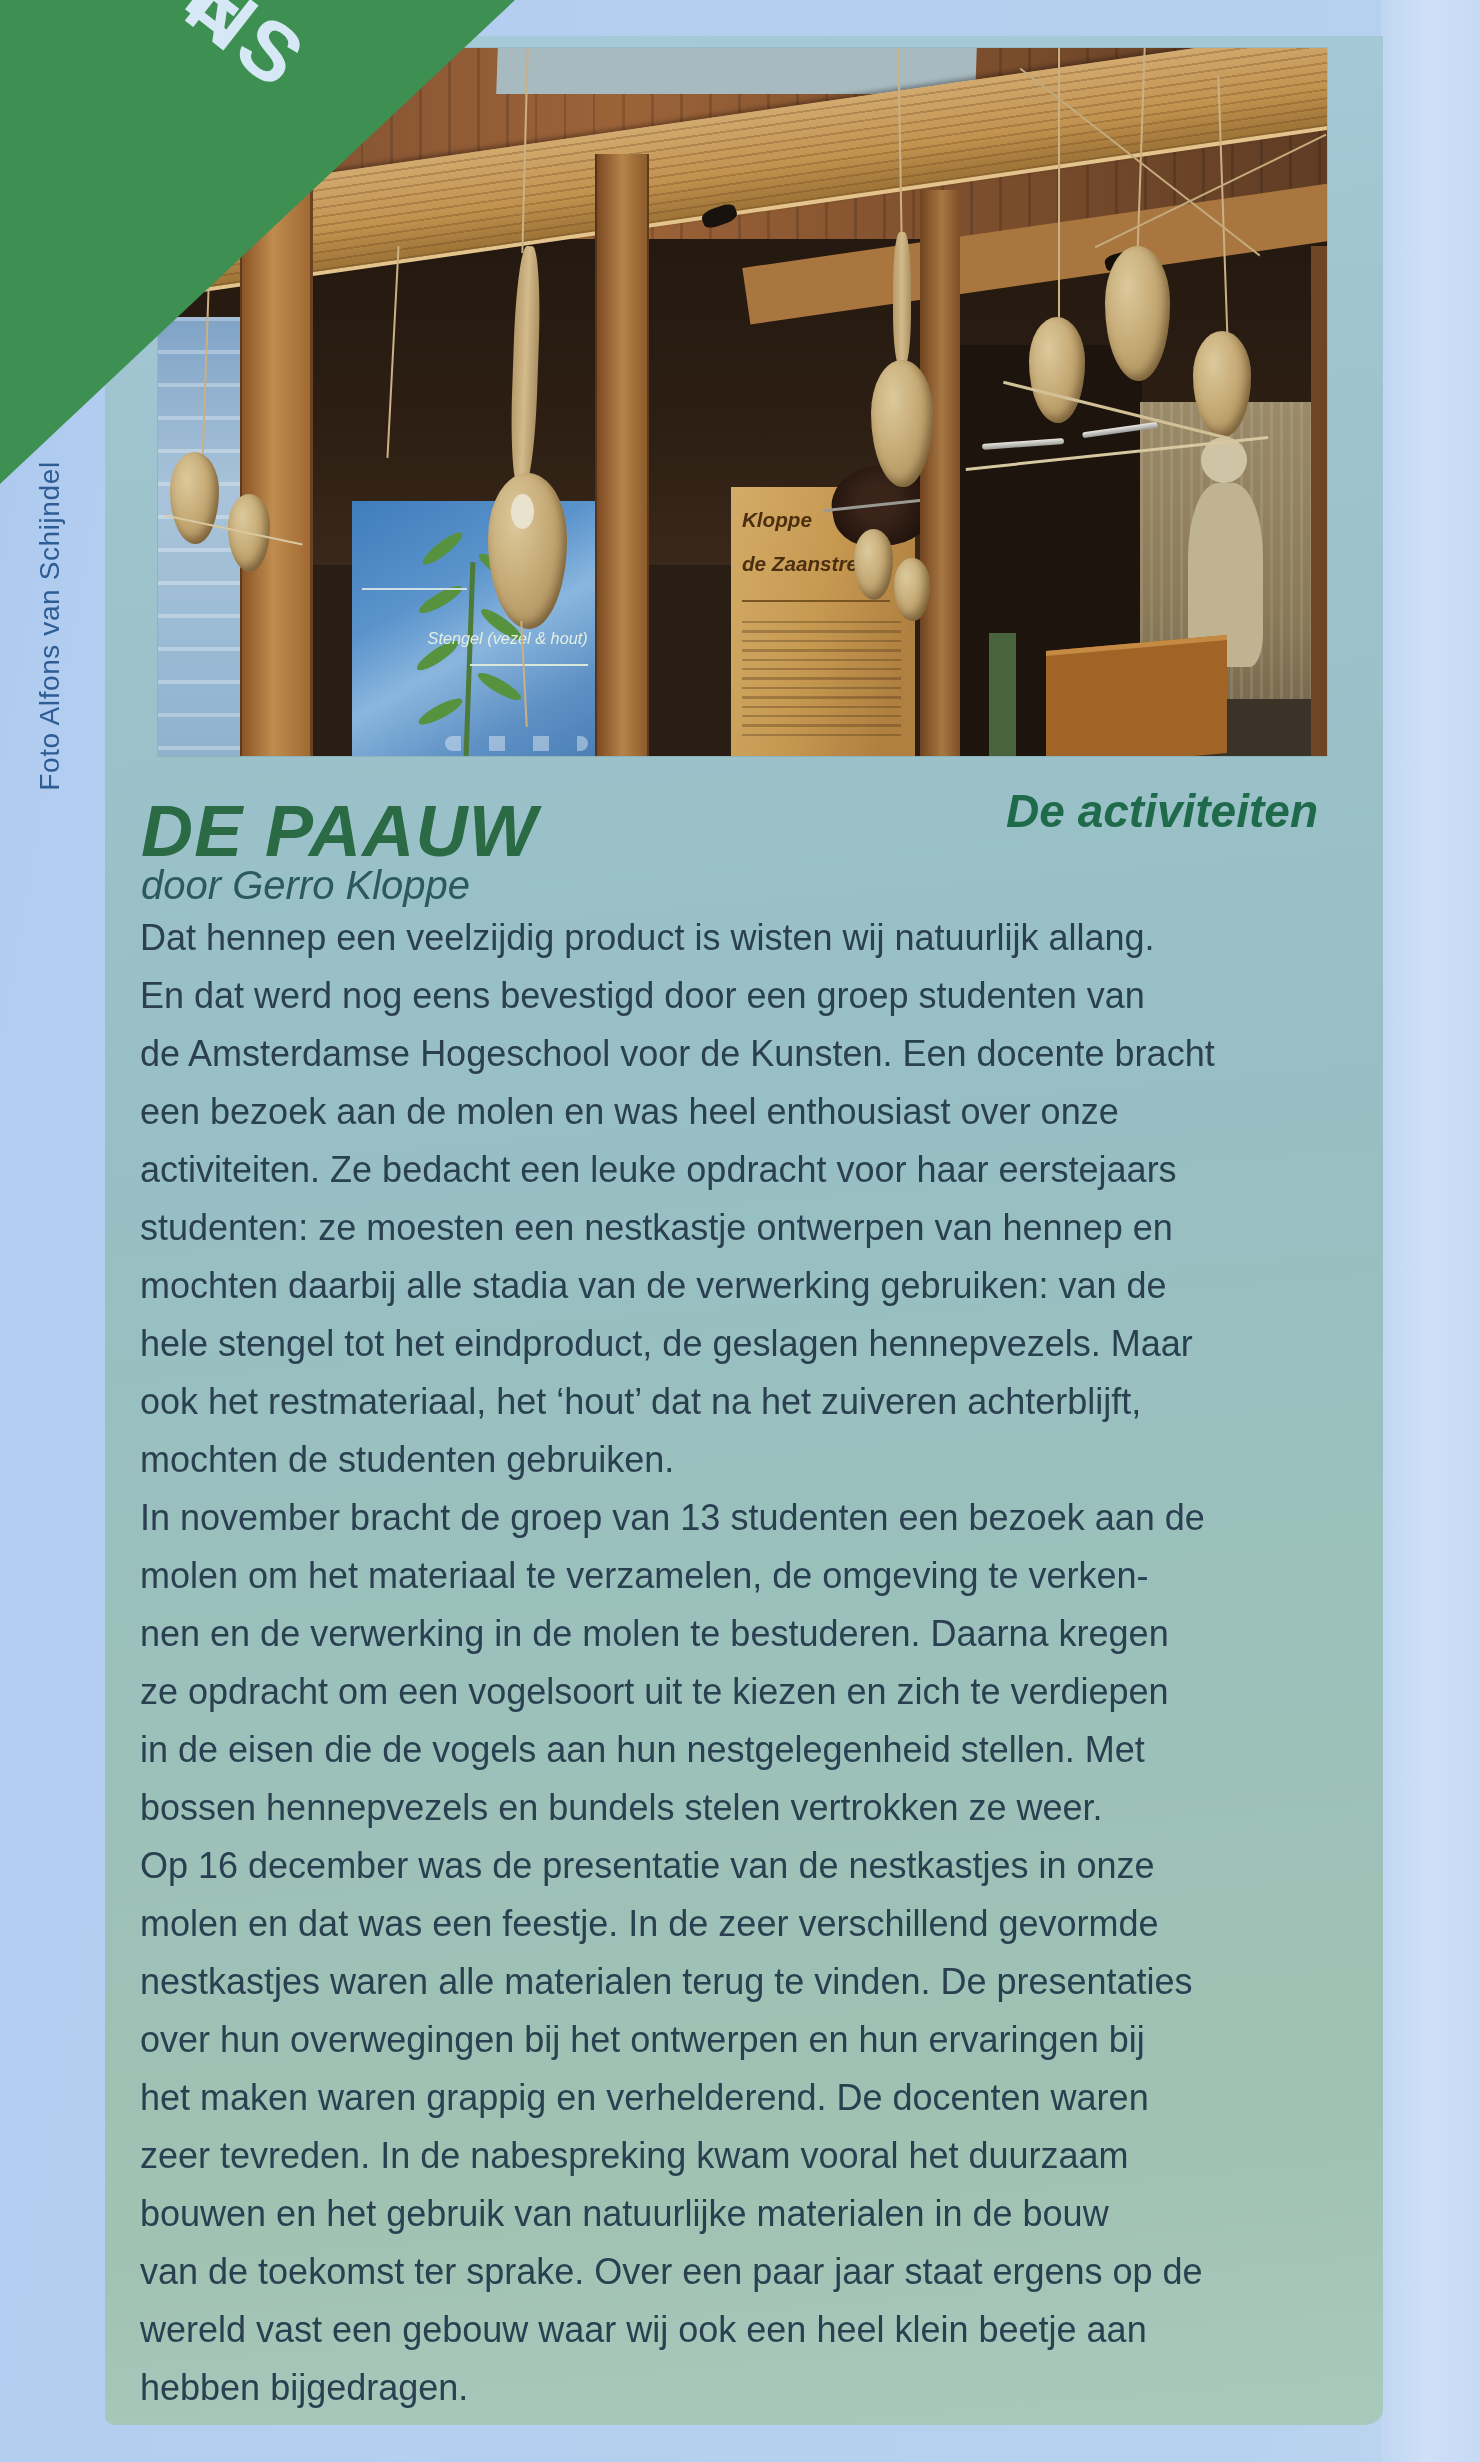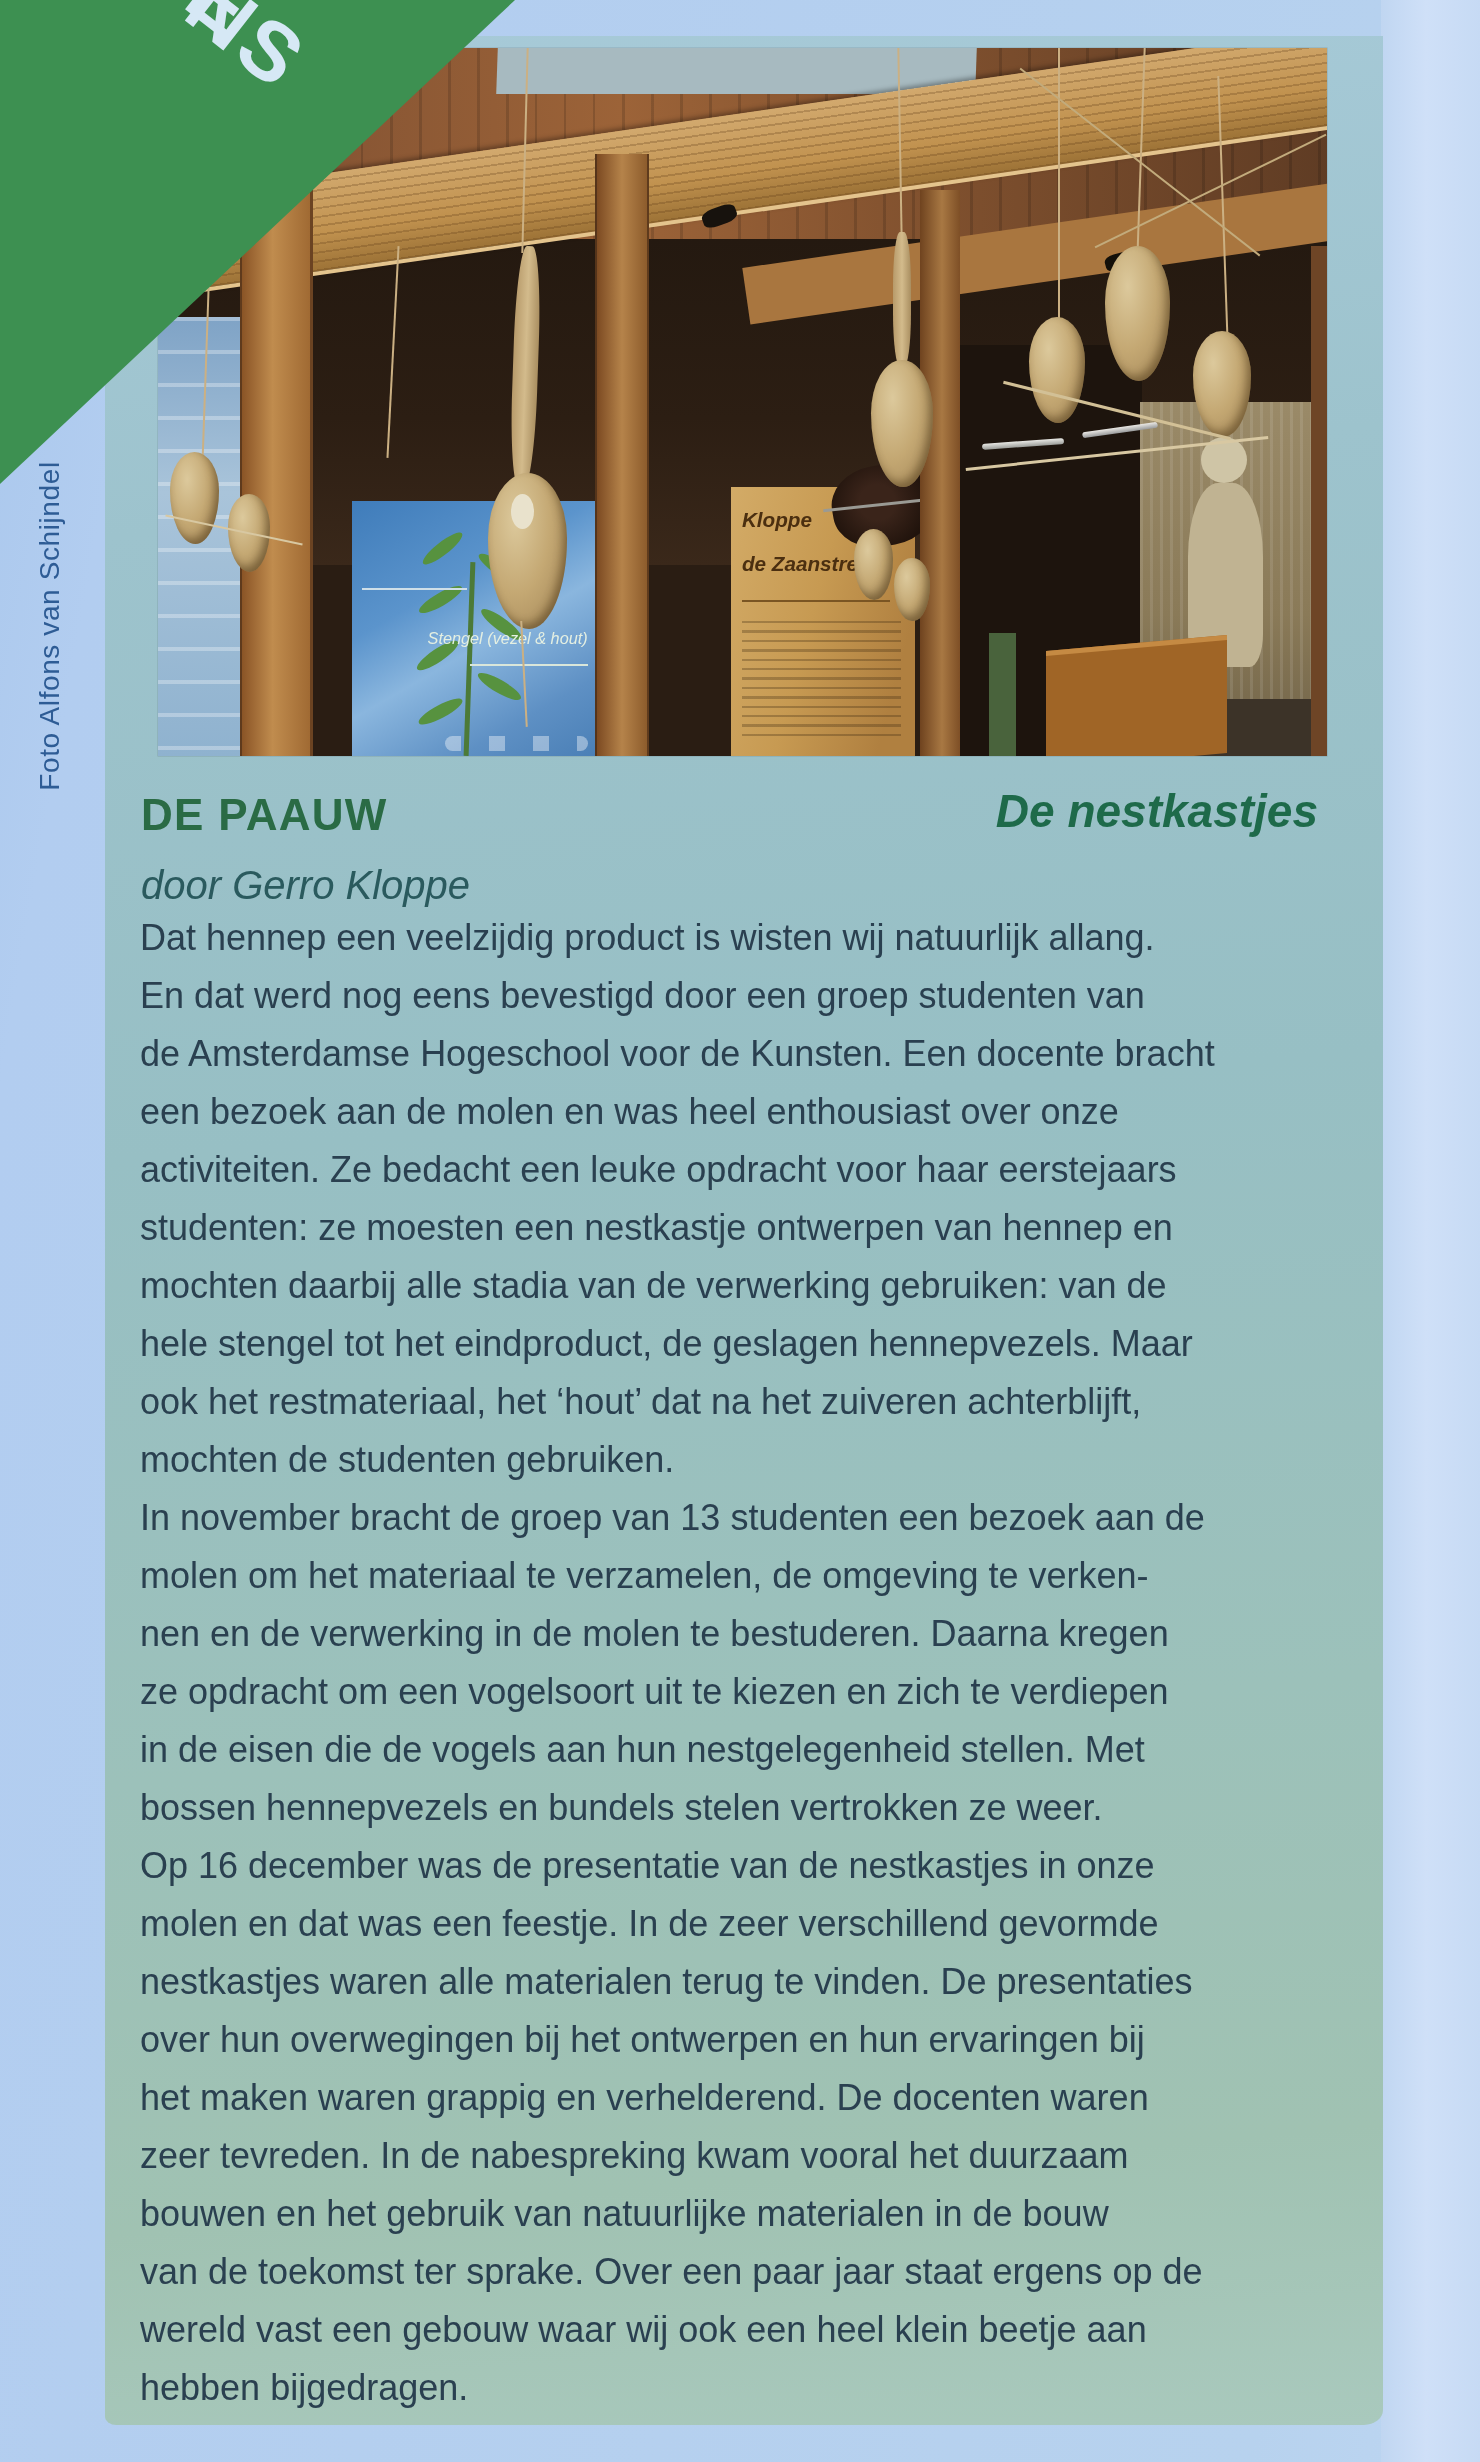--- a/index.html
+++ b/index.html
@@ -81,21 +81,21 @@
   .banner{position:absolute;left:0;top:0;width:570px;height:501px;
         background:#3d9051;clip-path:polygon(0 0,515px 0,0 484px);}
   .bl{position:absolute;font-weight:bold;font-size:83px;line-height:1;
       color:#d6e8f5;transform:rotate(38deg);letter-spacing:3.8px;}
   .bl1{left:192px;top:-40px;}
   .bl2{left:185px;top:-8.8px;}
   
   .credit{position:absolute;left:50px;top:626px;transform:translate(-50%,-50%) rotate(-90deg);
         white-space:nowrap;font-size:28px;letter-spacing:0.6px;color:#2e5c95;}
   .title{position:absolute;left:141px;top:790px;margin:0;
-        font-size:44px;font-weight:bold;letter-spacing:1.3px;color:#2a6b45;}
+        font-size:72px;font-weight:bold;letter-spacing:1.3px;color:#2a6b45;font-style:italic;}
   .caption{position:absolute;right:163px;top:784px;
         font-size:46px;font-weight:bold;font-style:italic;color:#1e6a4a;}
   .byline{position:absolute;left:141px;top:863px;
         font-size:40px;font-style:italic;color:#2a5a5e;}
   .bodytext{position:absolute;left:140px;top:909px;width:1208px;
         font-size:36px;line-height:58px;color:#2a4050;white-space:pre-line;letter-spacing:0;}
 </style>
 </head>
 <body>
 
@@ -188,21 +188,21 @@
   </div>
 
   <div class="banner">
     <span class="bl bl1">E</span>
     <span class="bl bl2">NS</span>
   </div>
 
   <div class="credit">Foto Alfons van Schijndel</div>
 
   <h1 class="title">DE PAAUW</h1>
-  <div class="caption">De nestkastjes</div>
+  <div class="caption">De activiteiten</div>
   <div class="byline">door Gerro Kloppe</div>
   <div class="bodytext">Dat hennep een veelzijdig product is wisten wij natuurlijk allang.
 En dat werd nog eens bevestigd door een groep studenten van
 de Amsterdamse Hogeschool voor de Kunsten. Een docente bracht
 een bezoek aan de molen en was heel enthousiast over onze
 activiteiten. Ze bedacht een leuke opdracht voor haar eerstejaars
 studenten: ze moesten een nestkastje ontwerpen van hennep en
 mochten daarbij alle stadia van de verwerking gebruiken: van de
 hele stengel tot het eindproduct, de geslagen hennepvezels. Maar
 ook het restmateriaal, het ‘hout’ dat na het zuiveren achterblijft,

